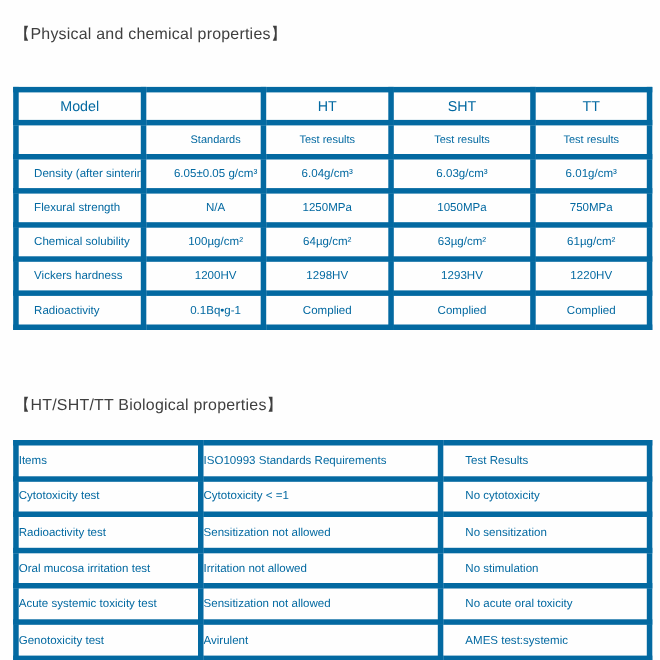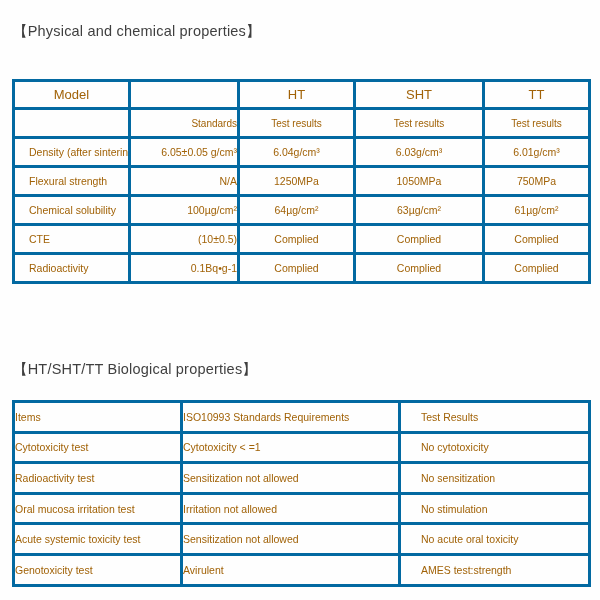--- a/index.html
+++ b/index.html
@@ -29,35 +29,35 @@
   #title-biological { top: 361px; }
 
   table {
     position: absolute;
     left: 12px;
     width: 576px;
     border-collapse: collapse;
     table-layout: fixed;
   }
   td {
-    border: 3px solid #0369a1;
+    border: 5px solid #0369a1;
     font-size: 10.5px;
-    color: #a16207;
+    color: #0369a1;
     height: 26px;
     padding: 0;
     white-space: nowrap;
     overflow: hidden;
     vertical-align: middle;
     background: #fefefe;
   }
 
   
   #physical-table { top: 79px; }
   #physical-table td:first-child { text-align: left; padding-left: 14px; }
-  #physical-table td:nth-child(2) { text-align: right; padding-left: 22px; }
+  #physical-table td:nth-child(2) { text-align: center; padding-left: 22px; }
   #physical-table td:nth-child(n+3) { text-align: center; }
   #physical-table tr:first-child td {
     font-size: 13px;
     text-align: center;
     height: 25px;
   }
   #physical-table tr:first-child td:first-child {
     text-align: center;
     padding-left: 0;
   }
@@ -115,25 +115,25 @@
           <td>750MPa</td>
         </tr>
         <tr>
           <td>Chemical solubility</td>
           <td>100µg/cm²</td>
           <td>64µg/cm²</td>
           <td>63µg/cm²</td>
           <td>61µg/cm²</td>
         </tr>
         <tr>
-          <td>CTE</td>
-          <td>(10±0.5)</td>
-          <td>Complied</td>
-          <td>Complied</td>
-          <td>Complied</td>
+          <td>Vickers hardness</td>
+          <td>1200HV</td>
+          <td>1298HV</td>
+          <td>1293HV</td>
+          <td>1220HV</td>
         </tr>
         <tr>
           <td>Radioactivity</td>
           <td>0.1Bq•g-1</td>
           <td>Complied</td>
           <td>Complied</td>
           <td>Complied</td>
         </tr>
       </tbody>
   </table>
@@ -168,18 +168,18 @@
           <td>No stimulation</td>
         </tr>
         <tr>
           <td>Acute systemic toxicity test</td>
           <td>Sensitization not allowed</td>
           <td>No acute oral toxicity</td>
         </tr>
         <tr>
           <td>Genotoxicity test</td>
           <td>Avirulent</td>
-          <td>AMES test:strength</td>
+          <td>AMES test:systemic</td>
         </tr>
       </tbody>
   </table>
 
 </div>
 
 </body></html>

